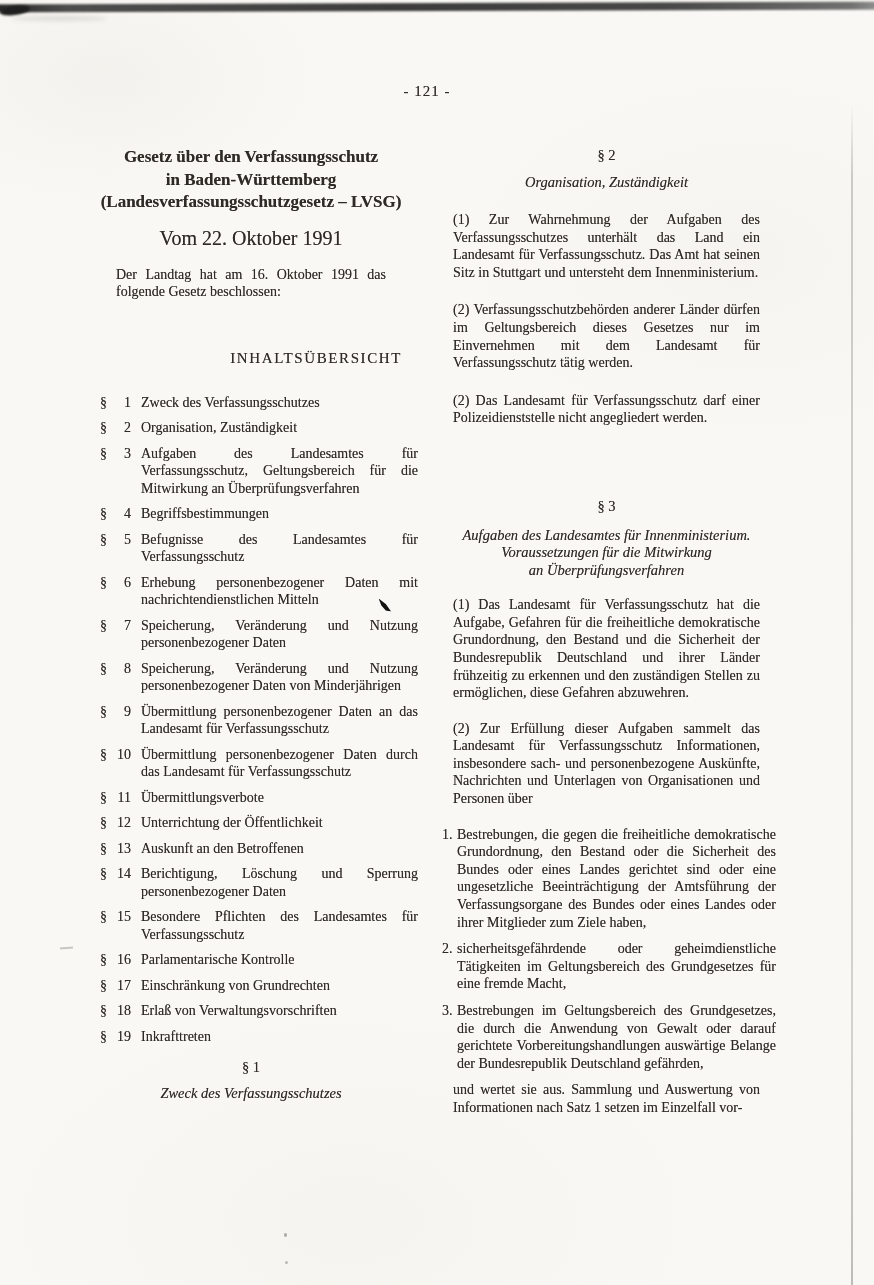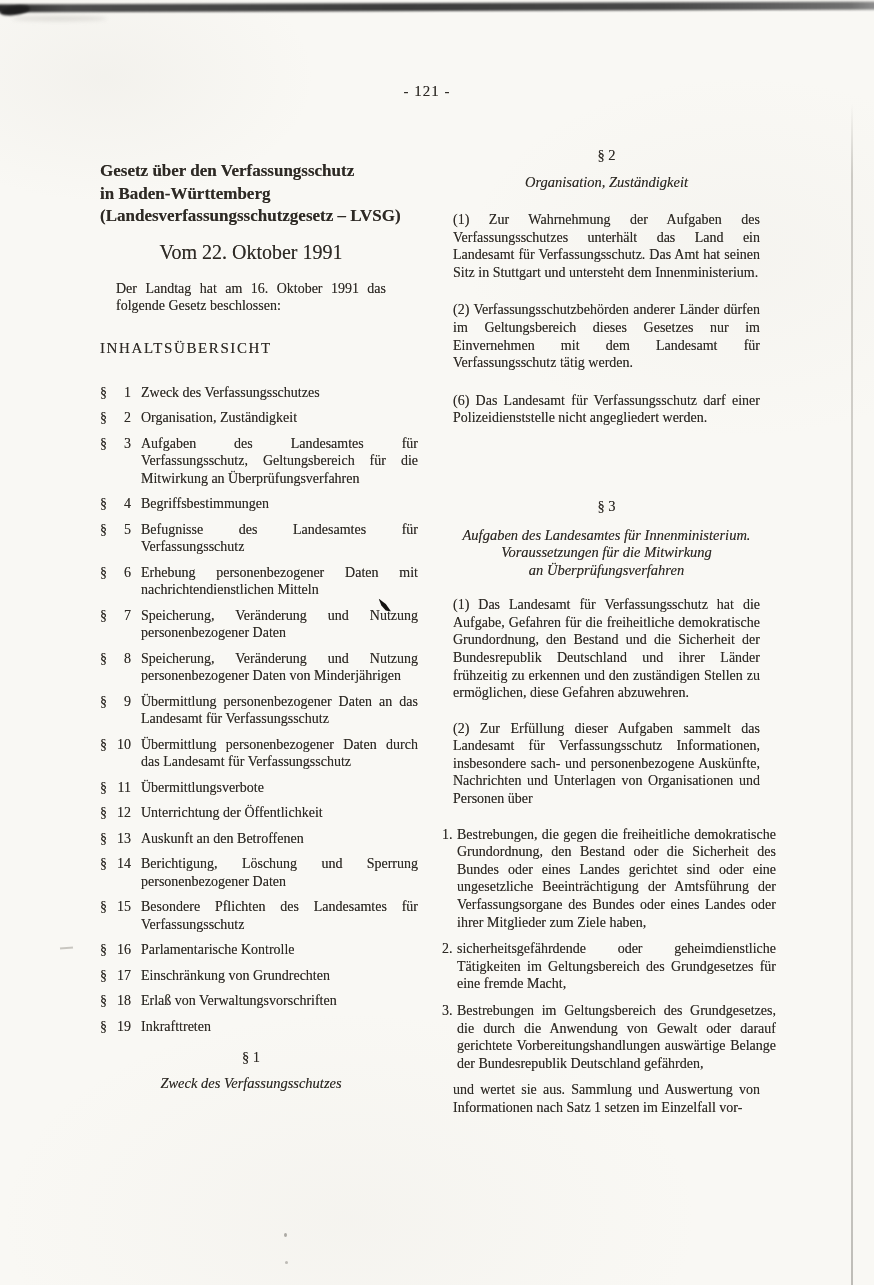--- a/index.html
+++ b/index.html
@@ -50,26 +50,26 @@
   .page-number{
     position:absolute;top:83px;left:0;width:854px;text-align:center;
     font-size:15px;letter-spacing:1px;
   }
 
   
   .col-left{position:absolute;left:100px;top:140px;width:302px;}
   .col-right{position:absolute;left:437px;top:140px;width:339px;}
 
   .doc-title{
-    margin-top:20px;text-align:left;font-weight:bold;font-size:17px;line-height:22.5px;
+    margin-top:6px;text-align:center;font-weight:bold;font-size:17px;line-height:22.5px;
   }
   .date-line{margin-top:13px;text-align:center;font-size:20px;}
   .intro{margin-top:15px;font-size:14px;line-height:17.6px;text-align:justify;}
 
-  .toc-heading{margin-top:25px;font-size:15px;letter-spacing:1.6px;}
+  .toc-heading{margin-top:49px;font-size:15px;letter-spacing:1.6px;text-align:right;}
   .toc{margin-top:27px;width:318px;}
   .toc-row{
     display:grid;grid-template-columns:14px 17px 1fr;
     font-size:14px;line-height:17.5px;margin-bottom:8px;
   }
   .toc-sym{text-align:left;}
   .toc-num{text-align:right;}
   .toc-text{padding-left:10px;text-align:justify;}
 
   .section-head{text-align:center;font-size:14.5px;line-height:17.6px;}
@@ -230,21 +230,21 @@
 </div>
 
 <div class="col-right">
 
   <div class="section-head s2-head txt">§ 2</div>
   <div class="section-sub s2-sub txt">Organisation, Zuständigkeit</div>
 
   <div class="s2-paras">
       <p class="para txt">(1) Zur Wahrnehmung der Aufgaben des Verfassungsschutzes unterhält das Land ein Landesamt für Verfassungsschutz. Das Amt hat seinen Sitz in Stuttgart und untersteht dem Innenministerium.</p>
       <p class="para txt">(2) Verfassungsschutzbehörden anderer Länder dürfen im Geltungsbereich dieses Gesetzes nur im Einvernehmen mit dem Landesamt für Verfassungsschutz tätig werden.</p>
-      <p class="para txt">(6) Das Landesamt für Verfassungsschutz darf einer Polizeidienststelle nicht angegliedert werden.</p>
+      <p class="para txt">(2) Das Landesamt für Verfassungsschutz darf einer Polizeidienststelle nicht angegliedert werden.</p>
     </div>
 
   <div class="section-head s3-head txt">§ 3</div>
 
   <div class="section-sub s3-sub txt">
       <div>Aufgaben des Landesamtes für Innenministerium.</div>
       <div>Voraussetzungen für die Mitwirkung</div>
       <div>an Überprüfungsverfahren</div>
     </div>
 

